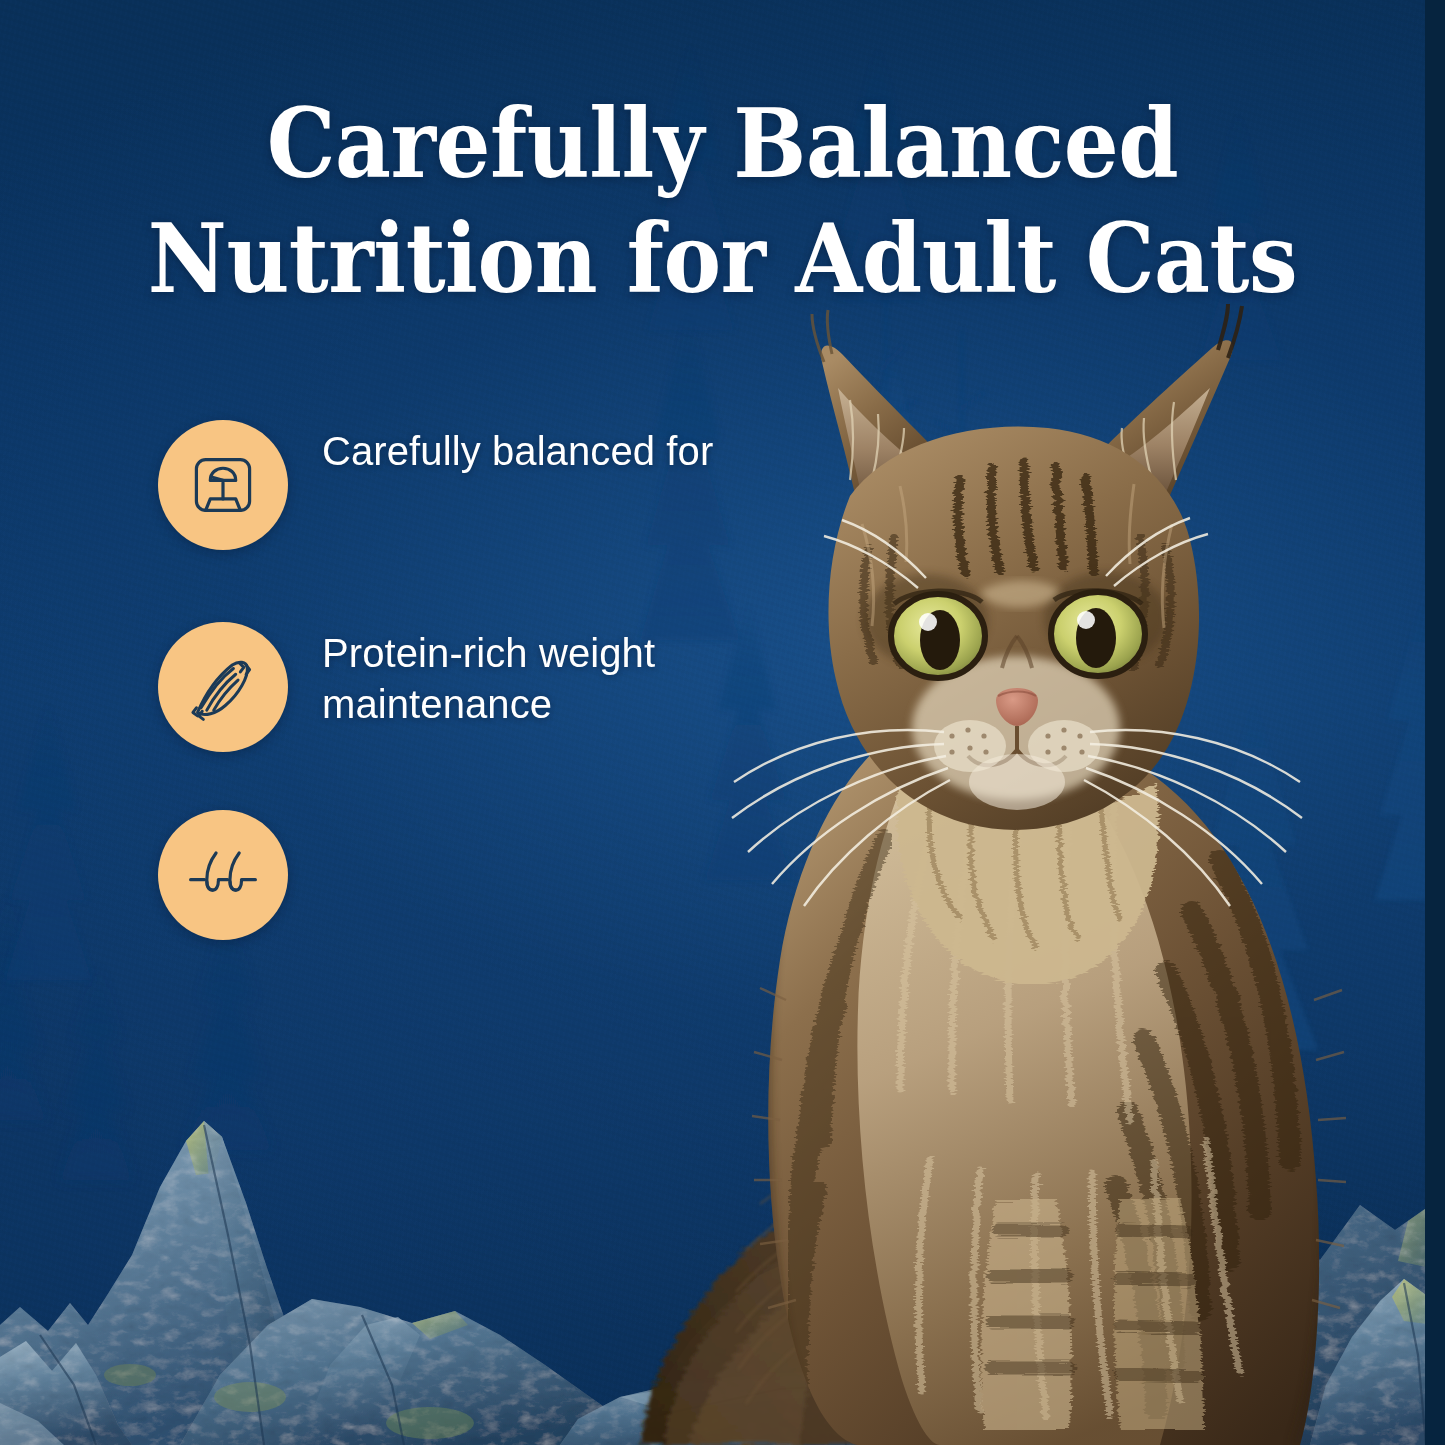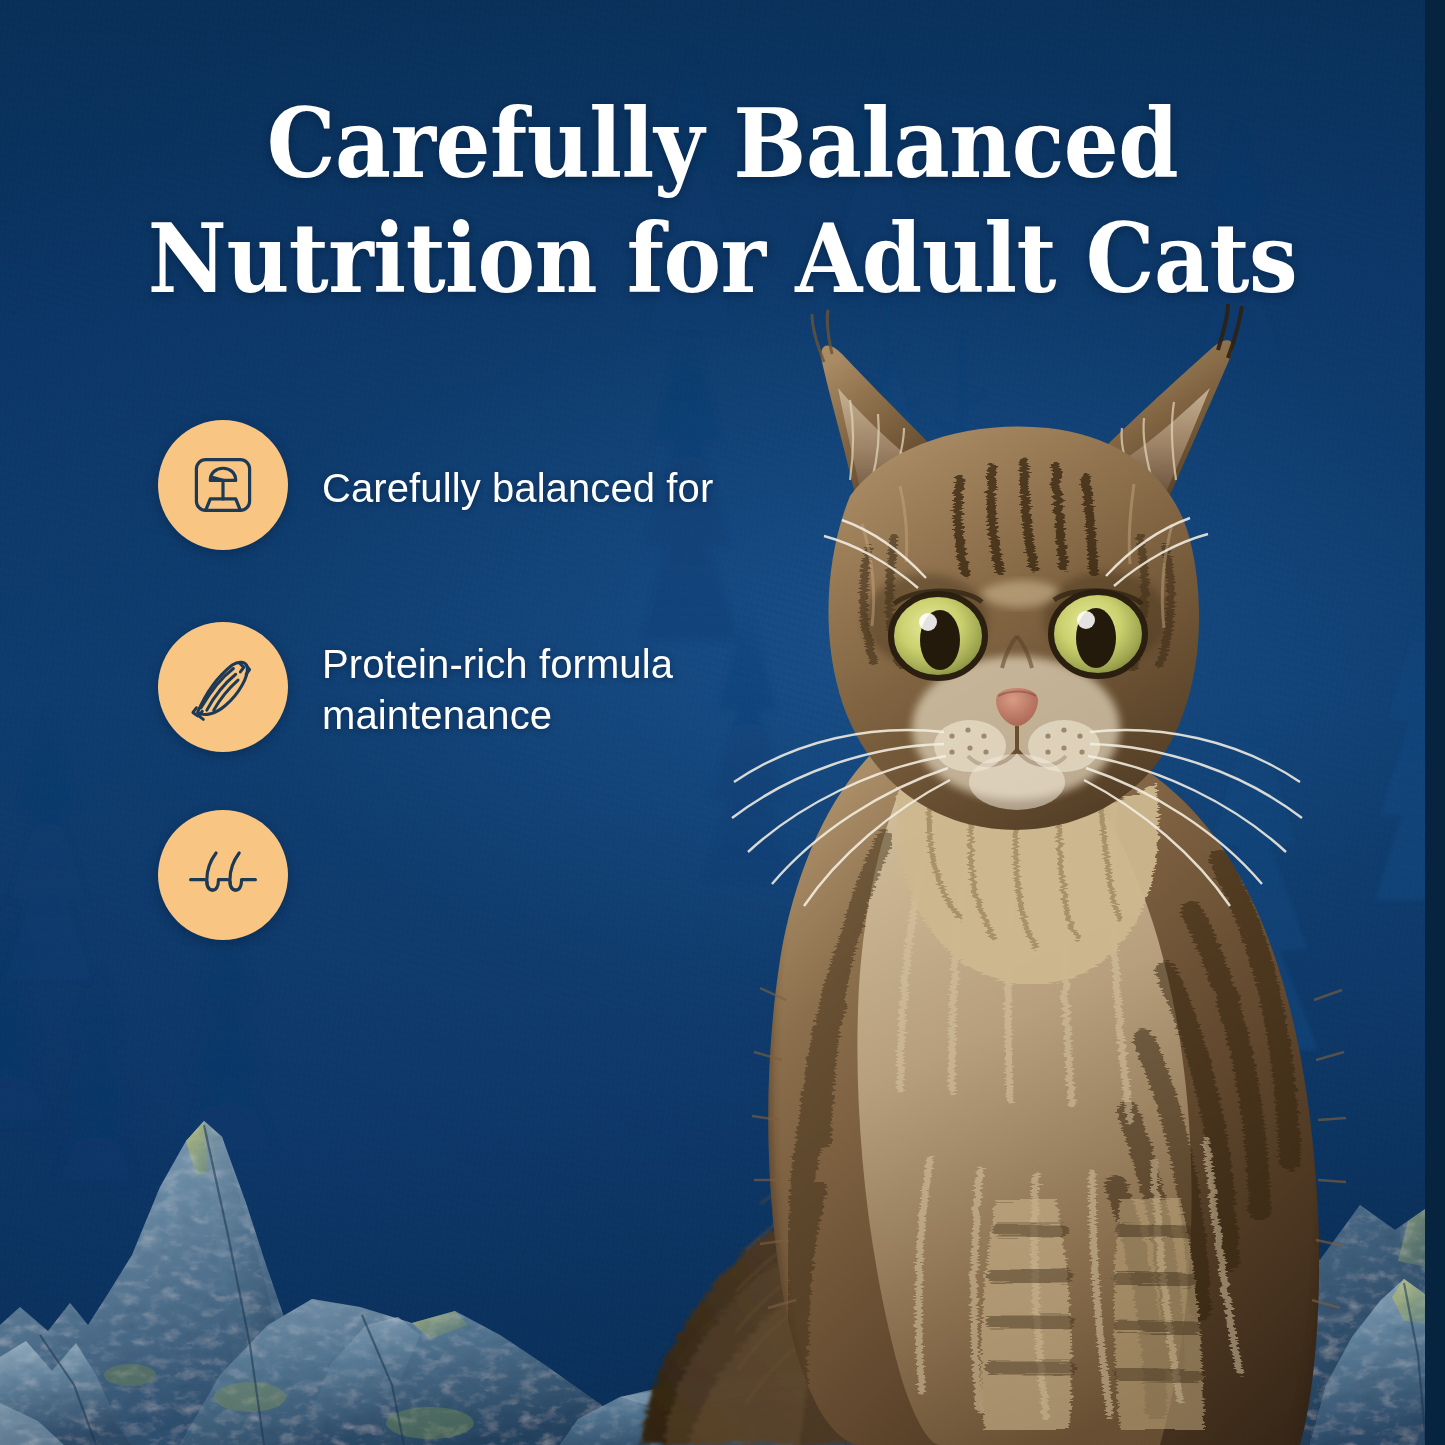--- a/index.html
+++ b/index.html
@@ -64,21 +64,21 @@
   }
   .headline .l1 { display:block; }
   .headline .l2 { display:block; }
 
   
   .bullets {
     position:absolute; left:158px; top:420px; width:620px;
     z-index:40;
   }
   .bullet {
-    display:flex; align-items:center;
+    display:flex; align-items:flex-start;
     margin-bottom:62px;
   }
   .bullet:last-child { margin-bottom:0; }
 
   .badge {
     flex:0 0 auto;
     width:130px; height:130px; border-radius:50%;
     background:#f8c583;
     display:flex; align-items:center; justify-content:center;
     box-shadow:0 3px 12px rgba(0,16,36,.30);
@@ -592,21 +592,21 @@
           <path d="M13 50 C20 38 29 25 41 16"></path>
           <path d="M18 52 C24 41 32 30 43 21"></path>
           <path d="M24 52 C29 43 36 34 45 26"></path>
           <path d="M46 11 L50 15 L47 19"></path>
           <path d="M52 13 L55 17 L52 21"></path>
           <path d="M9 50 L6 54 L10 57"></path>
           <path d="M14 53 L11 57 L15 60"></path>
         </svg>
       </div>
       <div class="btext">
-        <span>Protein-rich formula</span>
+        <span>Protein-rich weight</span>
         <span>maintenance</span>
       </div>
     </div>
 
     <div class="bullet b3">
       <div class="badge">
         <svg viewBox="0 0 64 64" fill="none" stroke="#1c3a56" stroke-width="3.2" stroke-linecap="round" stroke-linejoin="round">
           <path d="M4 36 L16 36"></path>
           <path d="M28 36 L36 36"></path>
           <path d="M48 36 L60 36"></path>

